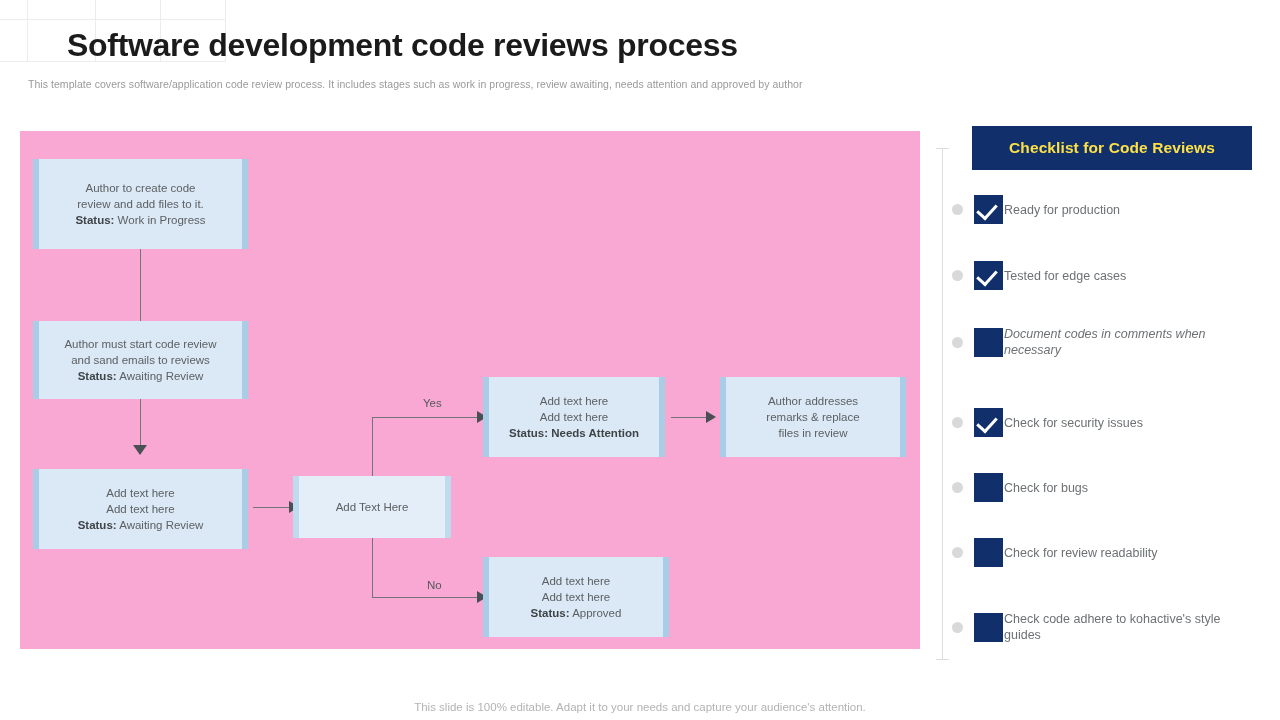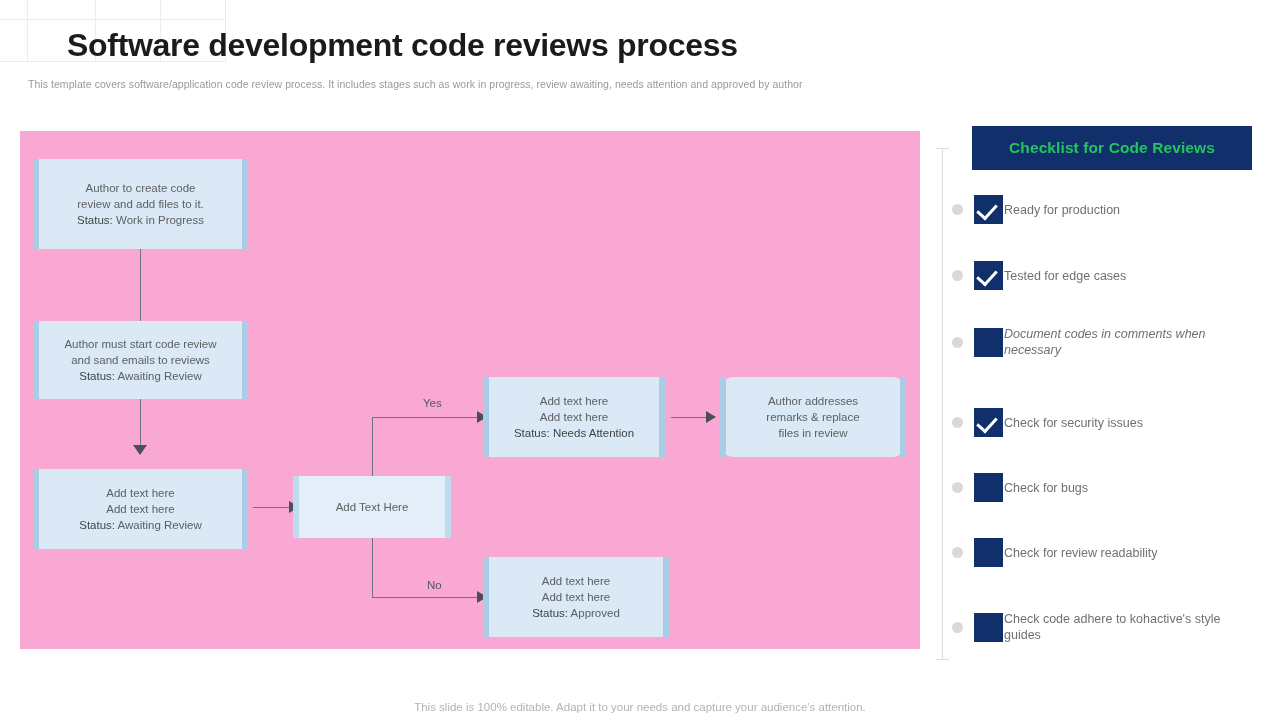--- a/index.html
+++ b/index.html
@@ -38,21 +38,21 @@
     text-align:center;box-sizing:border-box;
   }
   .fbox::before,.fbox::after{
     content:"";position:absolute;top:0;bottom:0;width:6px;background:#a9cde6;
   }
   .fbox::before{left:0;}
   .fbox::after{right:0;}
   .fbox .txt{
     font-size:11.5px;color:#5c6063;line-height:16px;padding:0 12px;
   }
-  .fbox .txt b{color:#3f4447;font-weight:normal;}
+  .fbox .txt b{color:#3f4447;font-weight:bold;}
   .fbox.pale{background:#e3eef8;}
   .fbox.pale::before,.fbox.pale::after{background:#bfdcef;}
 
   
   .conn{position:absolute;background:#6f7579;}
   .conn.v{width:1px;}
   .conn.h{height:1px;}
   .chev{position:absolute;width:0;height:0;}
   .chev.down{
     border-left:7px solid transparent;border-right:7px solid transparent;
@@ -62,21 +62,21 @@
     border-top:6px solid transparent;border-bottom:6px solid transparent;
     border-left:10px solid #4a4f53;
   }
   .branch-label{
     position:absolute;font-size:11.5px;color:#54585b;
   }
 
   
   .cl-header{
     position:absolute;left:972px;top:126px;width:280px;height:44px;
-    background:#11306b;color:#22c55e;
+    background:#11306b;color:#fde047;
     display:flex;align-items:center;justify-content:center;
     font-size:15.5px;font-weight:bold;letter-spacing:0.1px;
   }
   .cl-rail{
     position:absolute;left:942px;top:148px;width:1px;height:512px;background:#dcdcdc;
   }
   .cl-rail-cap{position:absolute;left:936px;width:13px;height:1px;background:#dcdcdc;}
 
   .cl-item{position:absolute;left:952px;width:300px;display:flex;align-items:center;}
   .cl-dot{
@@ -167,21 +167,21 @@
       <span>Add text here</span><br>
       <span>Add text here</span><br>
       <b>Status:</b>
       <b>Needs Attention</b>
     </div>
   </div>
 
   <div class="conn h" style="left:651px;top:286px;width:37px;"></div>
   <div class="chev right" style="left:686px;top:280px;"></div>
 
-  <div class="fbox" style="left:700px;top:246px;width:186px;height:80px;border-radius:14px;">
+  <div class="fbox" style="left:700px;top:246px;width:186px;height:80px;">
     <div class="txt">
       <span>Author  addresses</span><br>
       <span>remarks  &amp; replace</span><br>
       <span>files in review</span>
     </div>
   </div>
 
   <div class="conn v" style="left:352px;top:407px;height:60px;"></div>
   <div class="conn h" style="left:352px;top:466px;width:110px;"></div>
   <div class="chev right" style="left:457px;top:460px;"></div>

